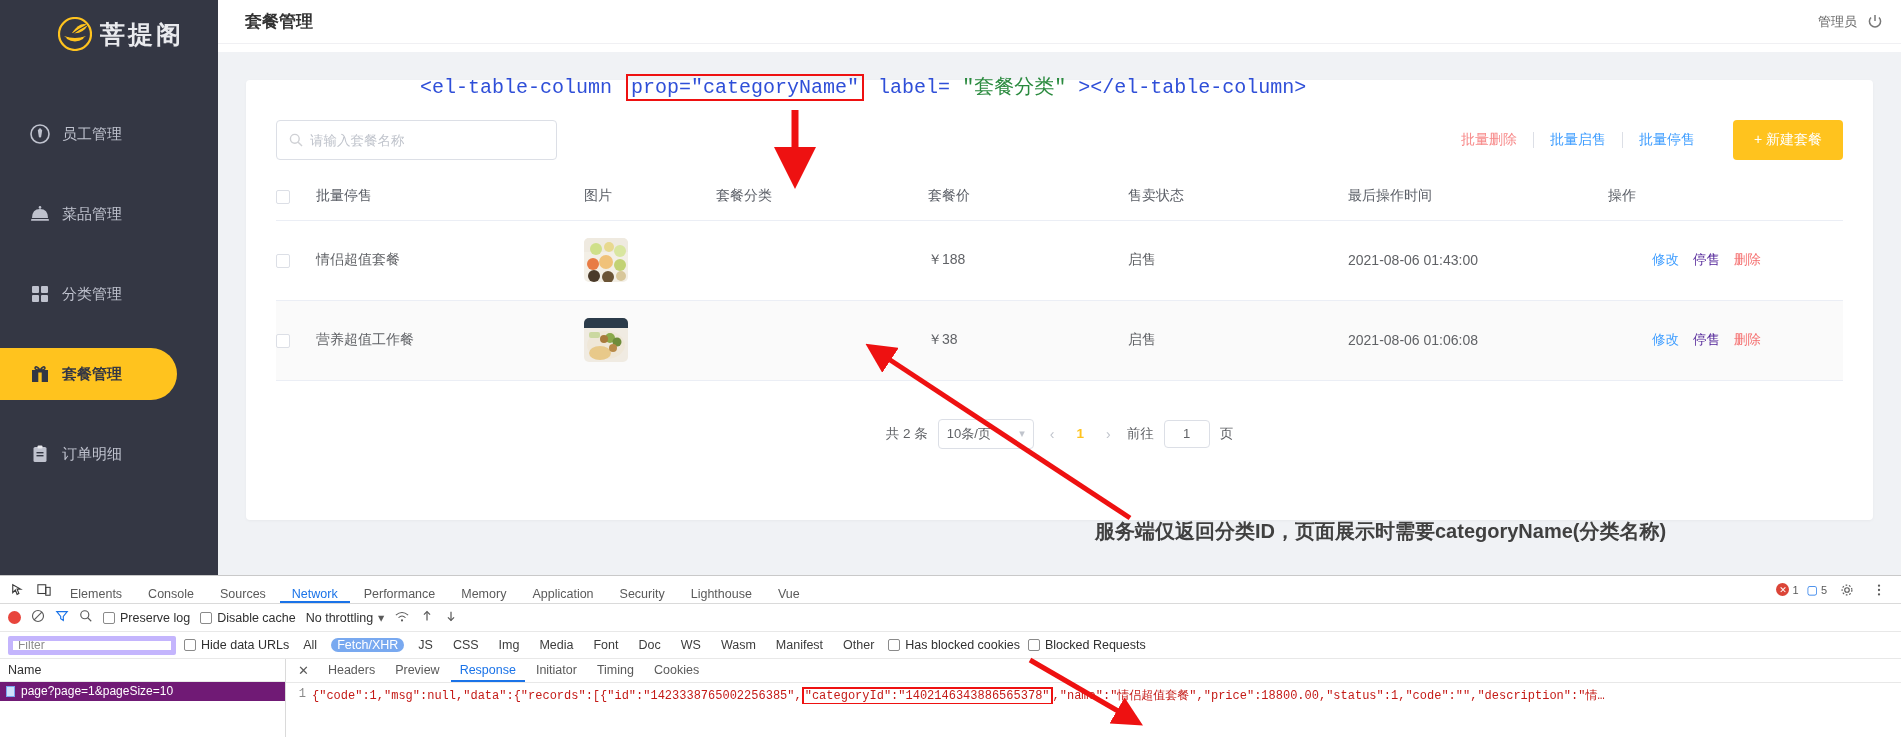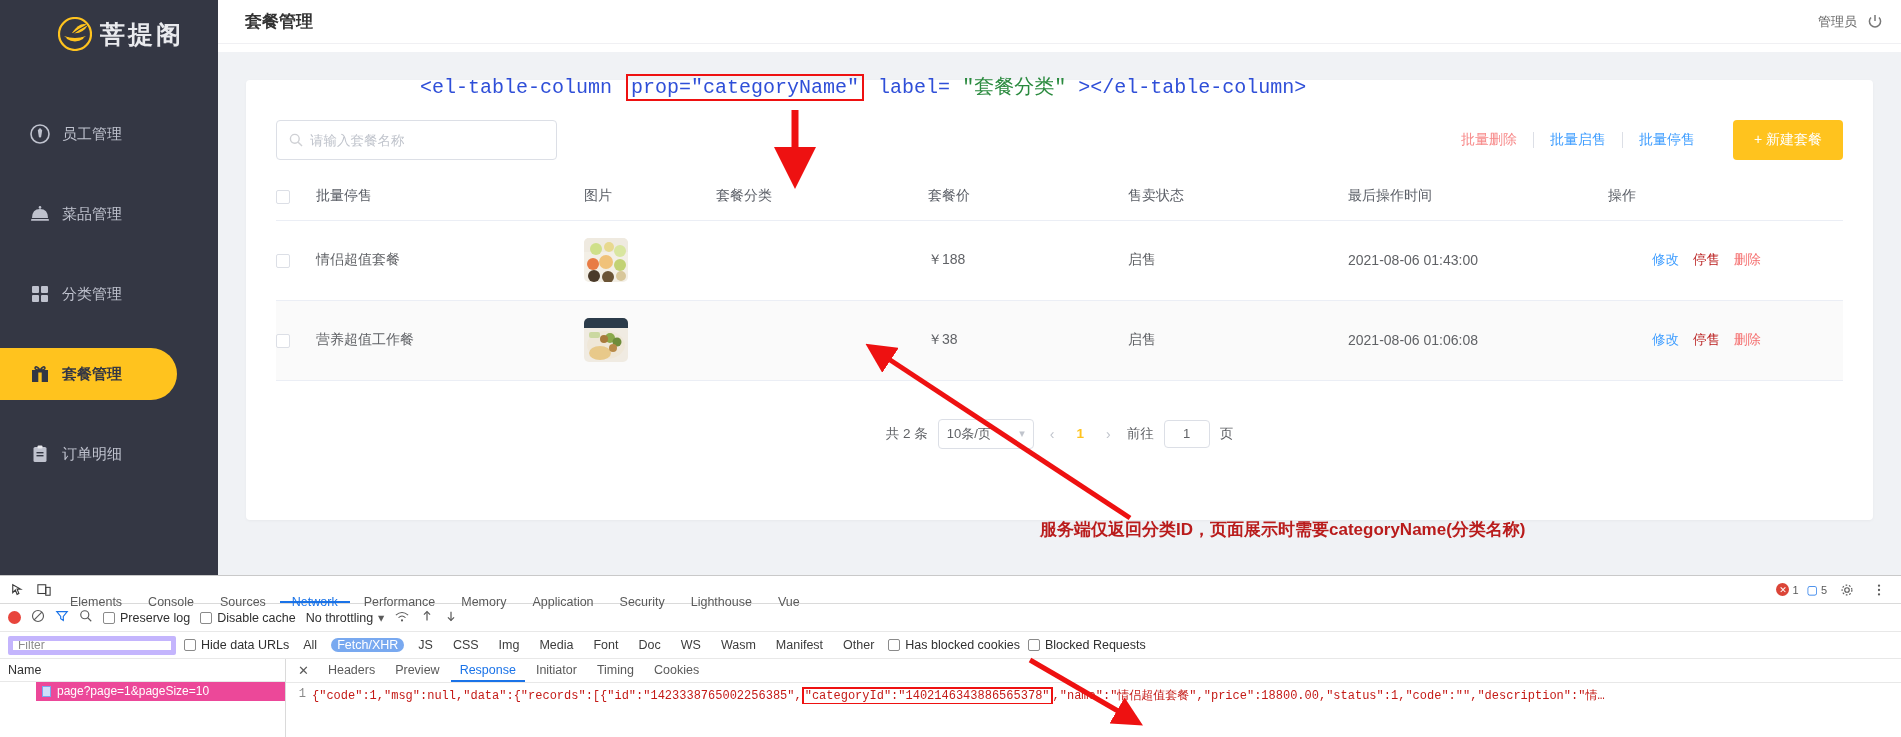--- a/index.html
+++ b/index.html
@@ -108,21 +108,21 @@
   }
   .col-cb { width: 40px; }
   .thumb {
     width: 44px; height: 44px; border-radius: 5px; overflow: hidden;
     display: block; position: relative;
   }
   .thumb svg { display:block; width: 44px; height: 44px; }
   .ops { display: flex; gap: 14px; }
   .op { font-size: 13.5px; cursor: pointer; }
   .op-mod { color: #409eff; margin-left: 44px; }
-  .op-stop { color: #b91c1c; }
+  .op-stop { color: #4c1d95; }
   .op-del { color: #f56c6c; text-align: center; }
 
   
   .pager {
     display: flex; align-items: center; justify-content: center;
     gap: 10px; margin-top: 38px; font-size: 13.5px; color: #606266;
   }
   .pg-select {
     width: 96px; height: 30px; border: 1px solid #dcdfe6; border-radius: 4px;
     display: flex; align-items: center; padding: 0 8px; gap: 6px;
@@ -143,40 +143,40 @@
     font-family: "Liberation Mono", monospace; white-space: nowrap; z-index: 40;
   }
   .c-tag   { color: #2f4fd8; }
   .c-attr  { color: #2f4fd8; }
   .c-str   { color: #2a8a3e; }
   .hl-box {
     display: inline-block; border: 2px solid #ee1111; padding: 0 3px;
     margin: 0 2px;
   }
   .red-note {
-    position: absolute; left: 1040px; top: 518px; font-size: 17px;
-    color: #b91c1c; font-weight: bold; white-space: nowrap; z-index: 40;
+    position: absolute; left: 1095px; top: 518px; font-size: 20px;
+    color: #404040; font-weight: bold; white-space: nowrap; z-index: 40;
   }
   .anno-svg {
     position: absolute; left: 0; top: 0; width: 1901px; height: 737px;
     pointer-events: none; z-index: 45;
   }
 
   
   .devtools {
     position: absolute; left: 0; top: 575px; width: 1901px; height: 162px;
     background: #fff; border-top: 1px solid #c9c9c9;
     font-size: 12.5px; color: #303030;
   }
   .dt-tabs {
     height: 28px; display: flex; align-items: center;
     border-bottom: 1px solid #dadada; padding-left: 6px; gap: 2px;
   }
   .dt-icon-btn { width: 24px; height: 22px; display:flex; align-items:center; justify-content:center; cursor:pointer; }
-  .dt-tab { padding: 12px 12px; height: 26px; line-height: 26px; cursor: pointer; color: #5a5a5a; }
+  .dt-tab { padding: 4px 12px; height: 26px; line-height: 26px; cursor: pointer; color: #5a5a5a; }
   .dt-tab.active { color: #1a73e8; box-shadow: inset 0 -2px 0 #1a73e8; }
   .dt-tabs-right { margin-left: auto; display: flex; align-items: center; gap: 8px; padding-right: 10px; }
   .err-pill {
     background: #fff; border-radius: 8px; height: 16px; display: flex;
     align-items: center; gap: 3px; font-size: 11px; color: #5a5a5a;
   }
   .dot-red { width: 13px; height: 13px; border-radius: 50%; background: #db4437; color:#fff;
              font-size: 9px; display:flex; align-items:center; justify-content:center; }
   .dt-toolbar {
     height: 28px; display: flex; align-items: center; gap: 10px;
@@ -198,23 +198,23 @@
   .filter-input::placeholder { color: #8c8c8c; }
   .ftype { padding: 0 6px; cursor: pointer; color: #3c3c3c; border-radius: 8px; }
   .ftype.on { background: #79a9f0; color: #fff; }
   .dt-split { display: flex; height: 79px; }
   .dt-left { width: 286px; border-right: 1px solid #dadada; }
   .dt-left-head {
     height: 23px; line-height: 23px; padding-left: 8px; font-weight: normal;
     border-bottom: 1px solid #e8e8e8; color: #303030;
   }
   .dt-req {
-    height: 19px; line-height: 19px; background: #ec4899; color: #fff;
+    height: 19px; line-height: 19px; background: #701a75; color: #fff;
     display: flex; align-items: center; gap: 6px; padding-left: 6px;
-    font-size: 12px; cursor: pointer; margin-left: 36px;
+    font-size: 12px; cursor: pointer;
   }
   .req-ico { width: 9px; height: 11px; background: #cfe0fb; border: 1px solid #7aa7ef; display:block; }
   .dt-right { flex: 1; }
   .dt-subtabs {
     height: 24px; display: flex; align-items: center; gap: 2px;
     border-bottom: 1px solid #e8e8e8; padding-left: 4px;
   }
   .x-close { color: #5a5a5a; padding: 0 8px; cursor: pointer; font-size: 13px; }
   .sub { padding: 0 9px; height: 23px; line-height: 23px; cursor: pointer; color: #5a5a5a; }
   .sub.active { color: #1a73e8; box-shadow: inset 0 -2px 0 #1a73e8; }

